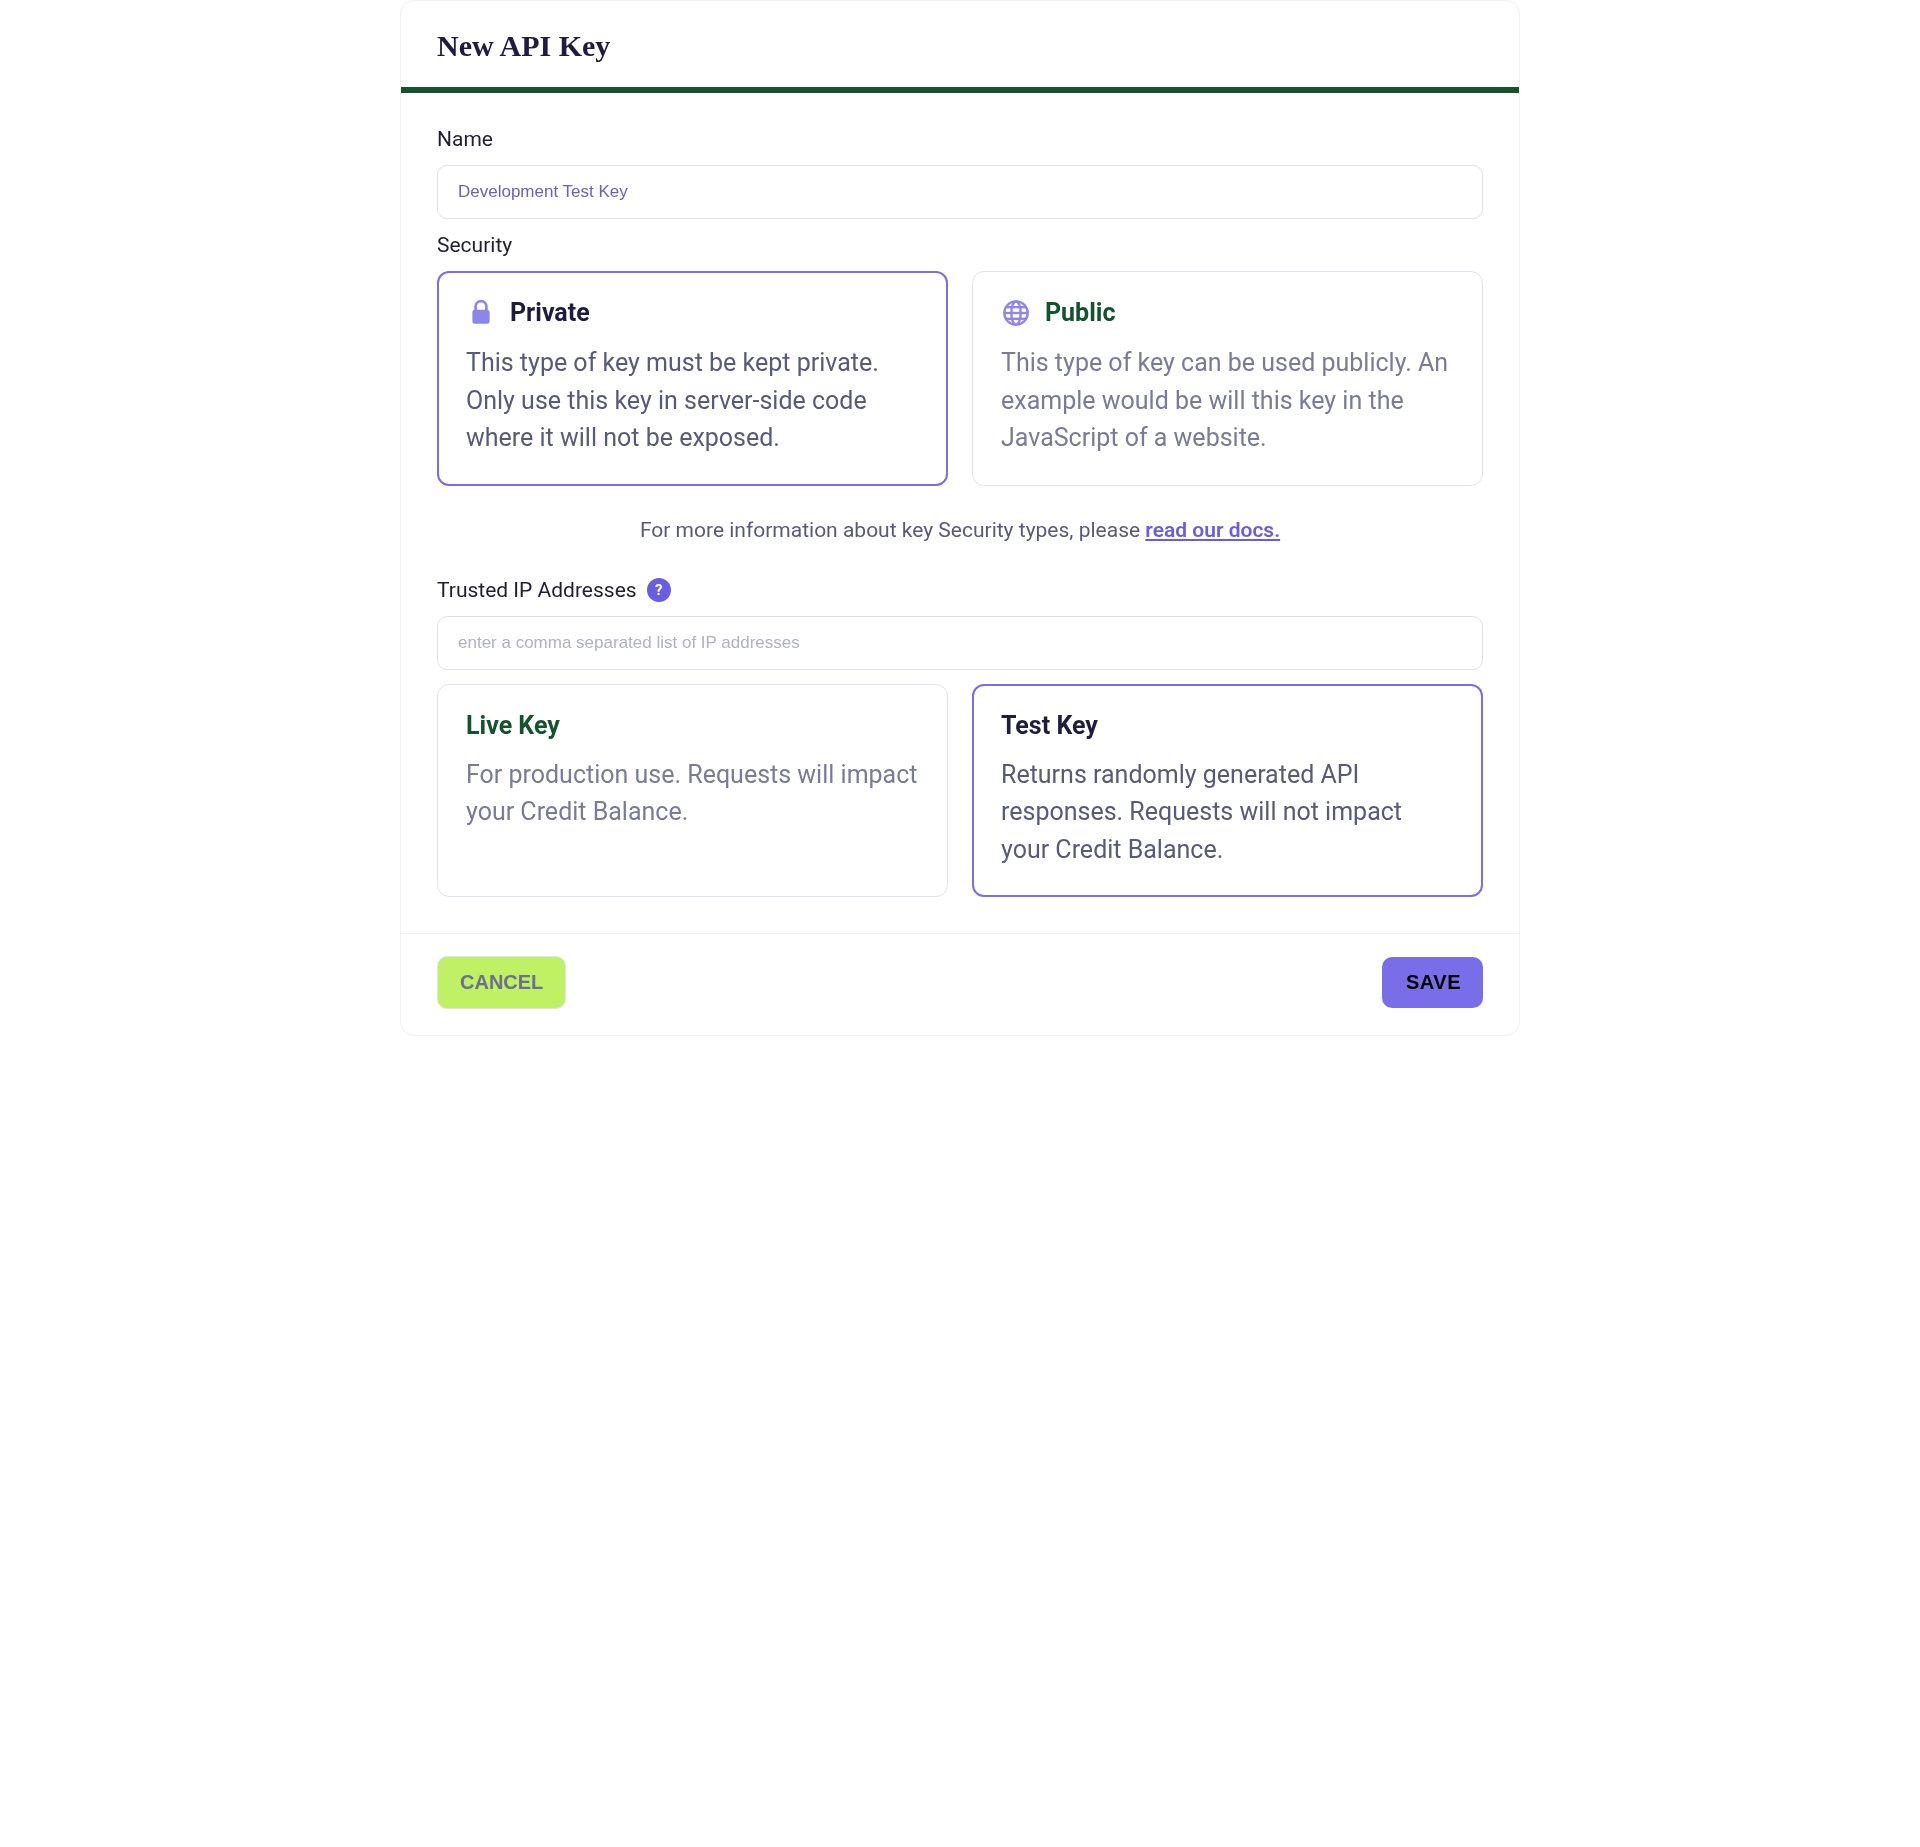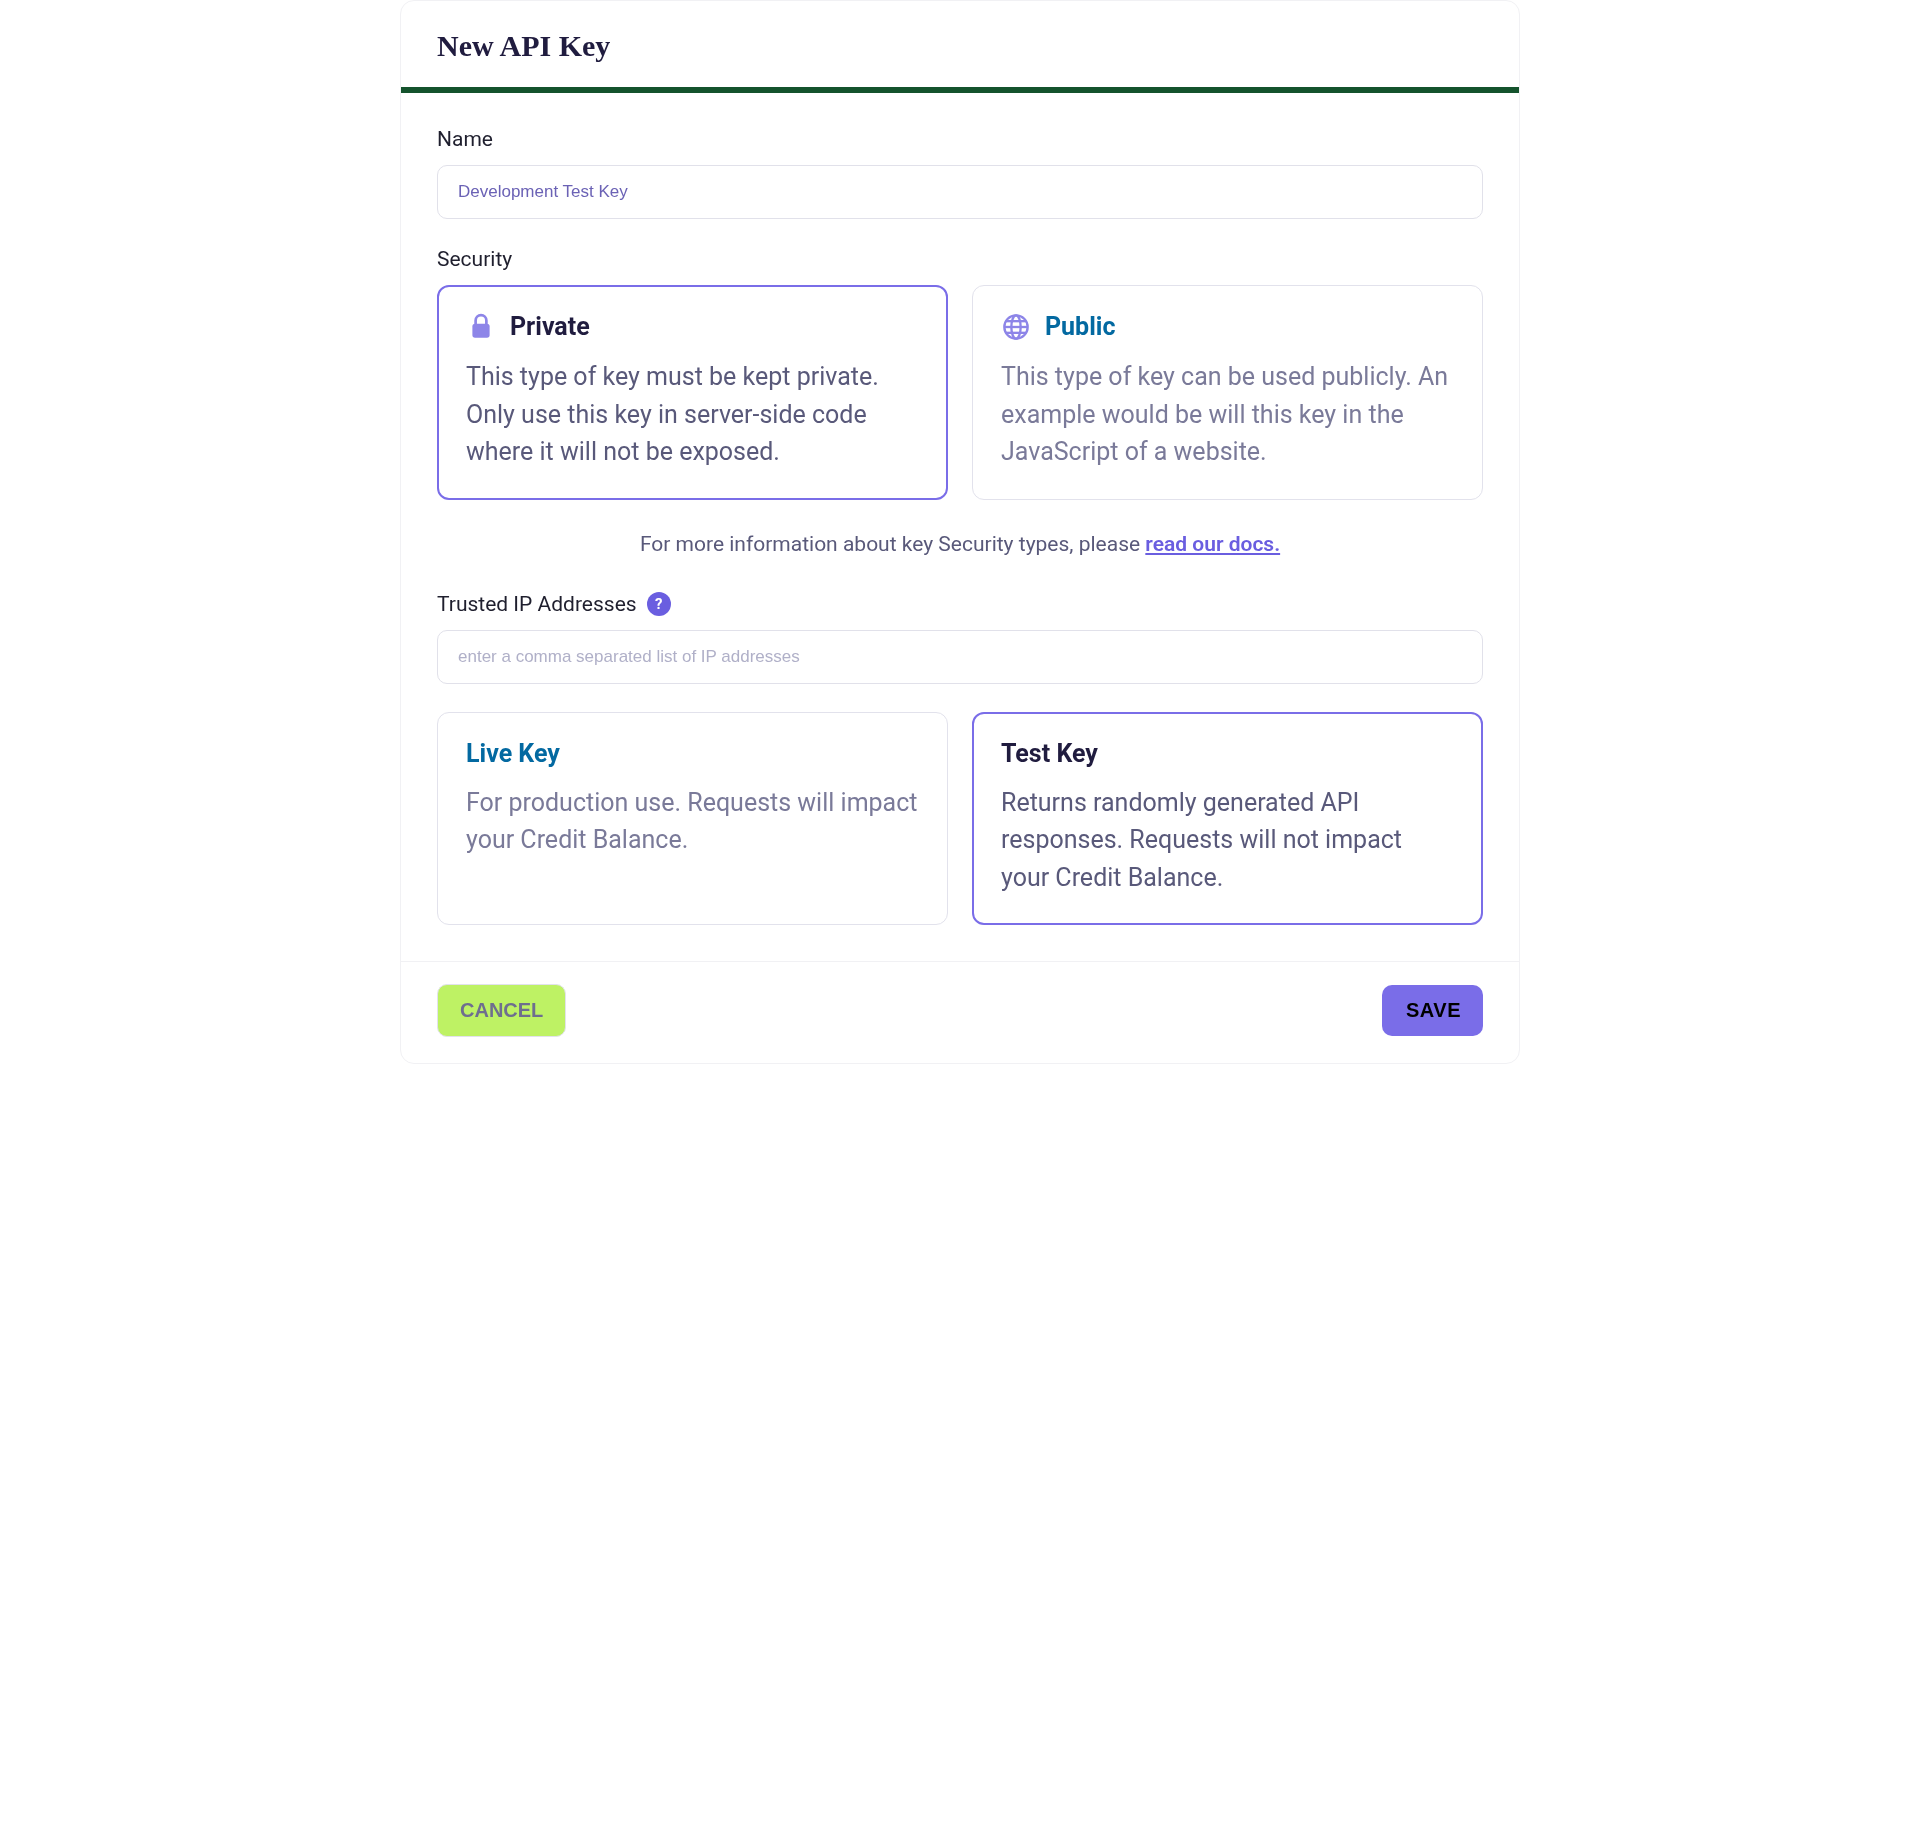--- a/index.html
+++ b/index.html
@@ -41,21 +41,21 @@
   padding: 16px 20px;
   font-size: 17px;
   border: 1px solid #e1e1ea;
   border-radius: 10px;
   color: #5b5b7a;
   background: #fff;
   outline: none;
 }
 .text-input::placeholder { color: #b0b0c8; }
 .input-value { color: #6b62b5; }
-.section { margin-bottom: 28px; }
+.section { margin-bottom: 14px; }
 .card-row {
   display: grid;
   grid-template-columns: 1fr 1fr;
   gap: 24px;
 }
 .card {
   border: 1px solid #e2e2ec;
   border-radius: 12px;
   padding: 26px 28px 28px 28px;
   cursor: pointer;
@@ -65,21 +65,21 @@
   padding: 25px 27px 27px 27px;
 }
 .card-header {
   display: flex;
   gap: 14px;
   margin-bottom: 16px;
 }
 .card-title {
   font-size: 25px;
   font-weight: 700;
-  color: #0369a1;
+  color: #14532d;
 }
 .card.selected .card-title { color: #201c3f; }
 .card-desc {
   font-size: 25px;
   line-height: 1.5;
   color: #7a7a99;
 }
 .card.selected .card-desc { color: #59597a; }
 .info-line {
   text-align: center;

